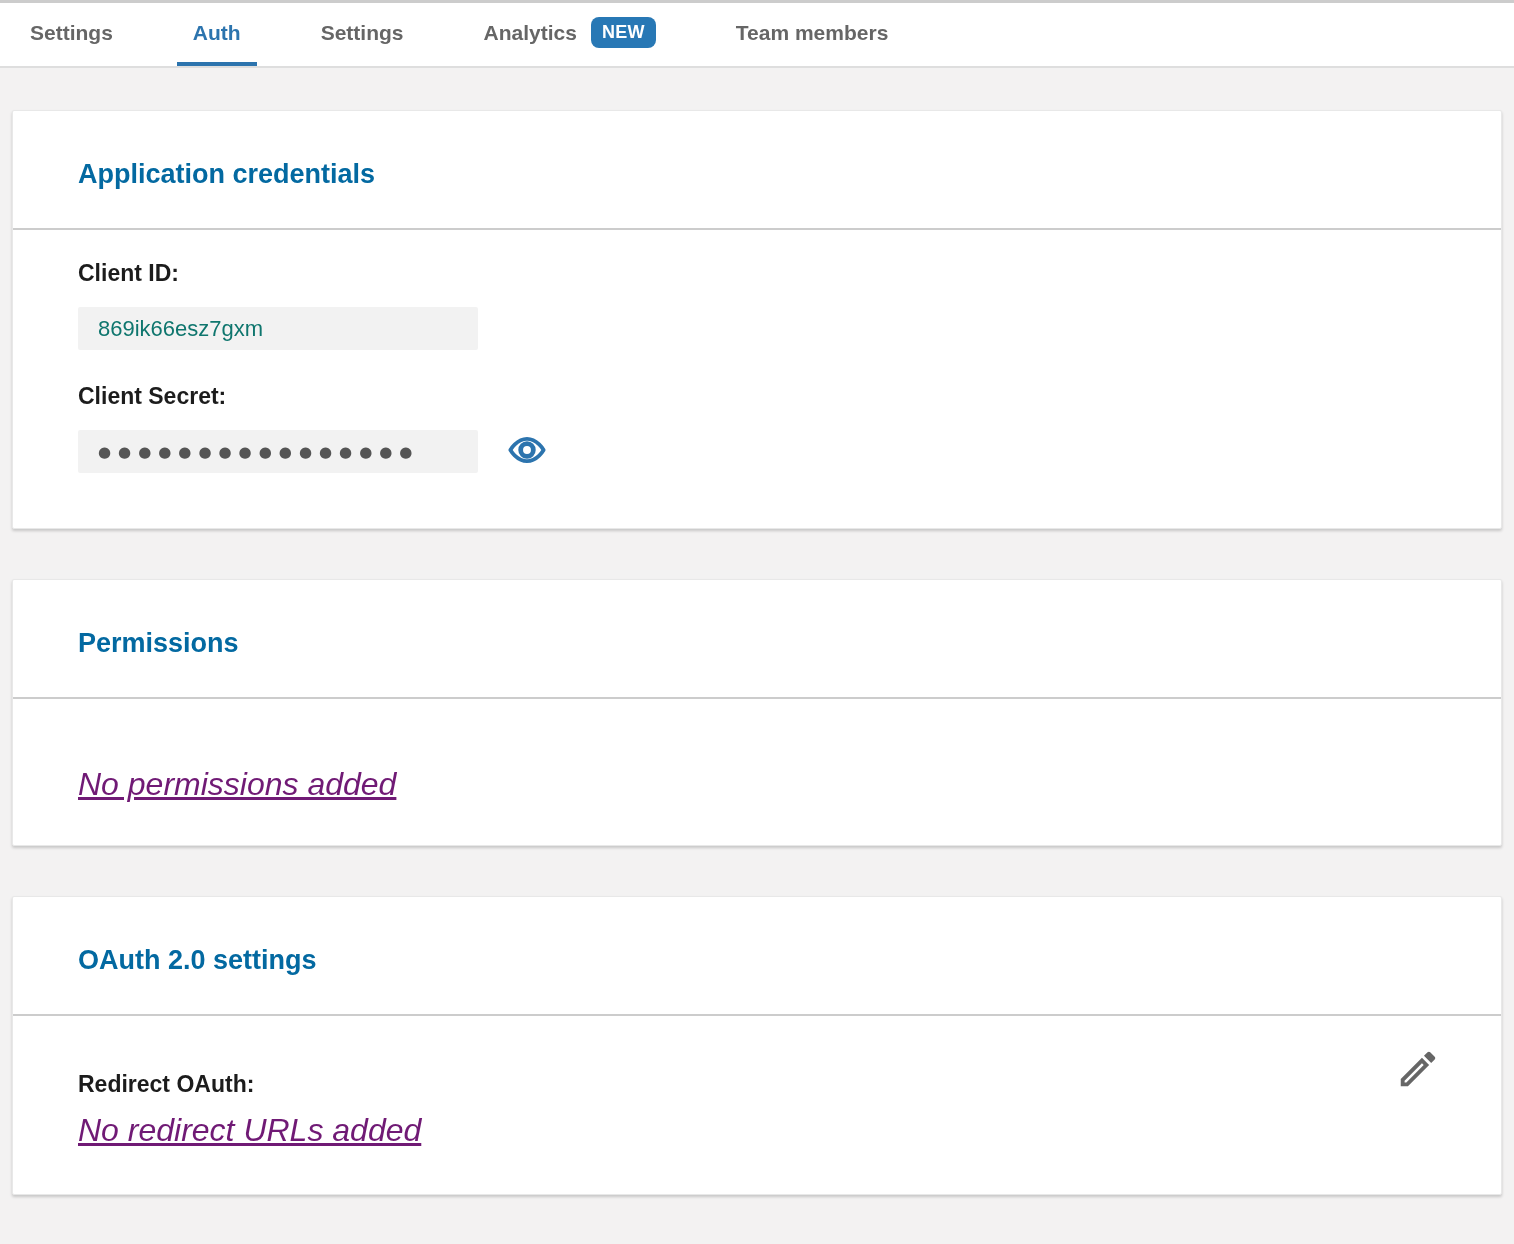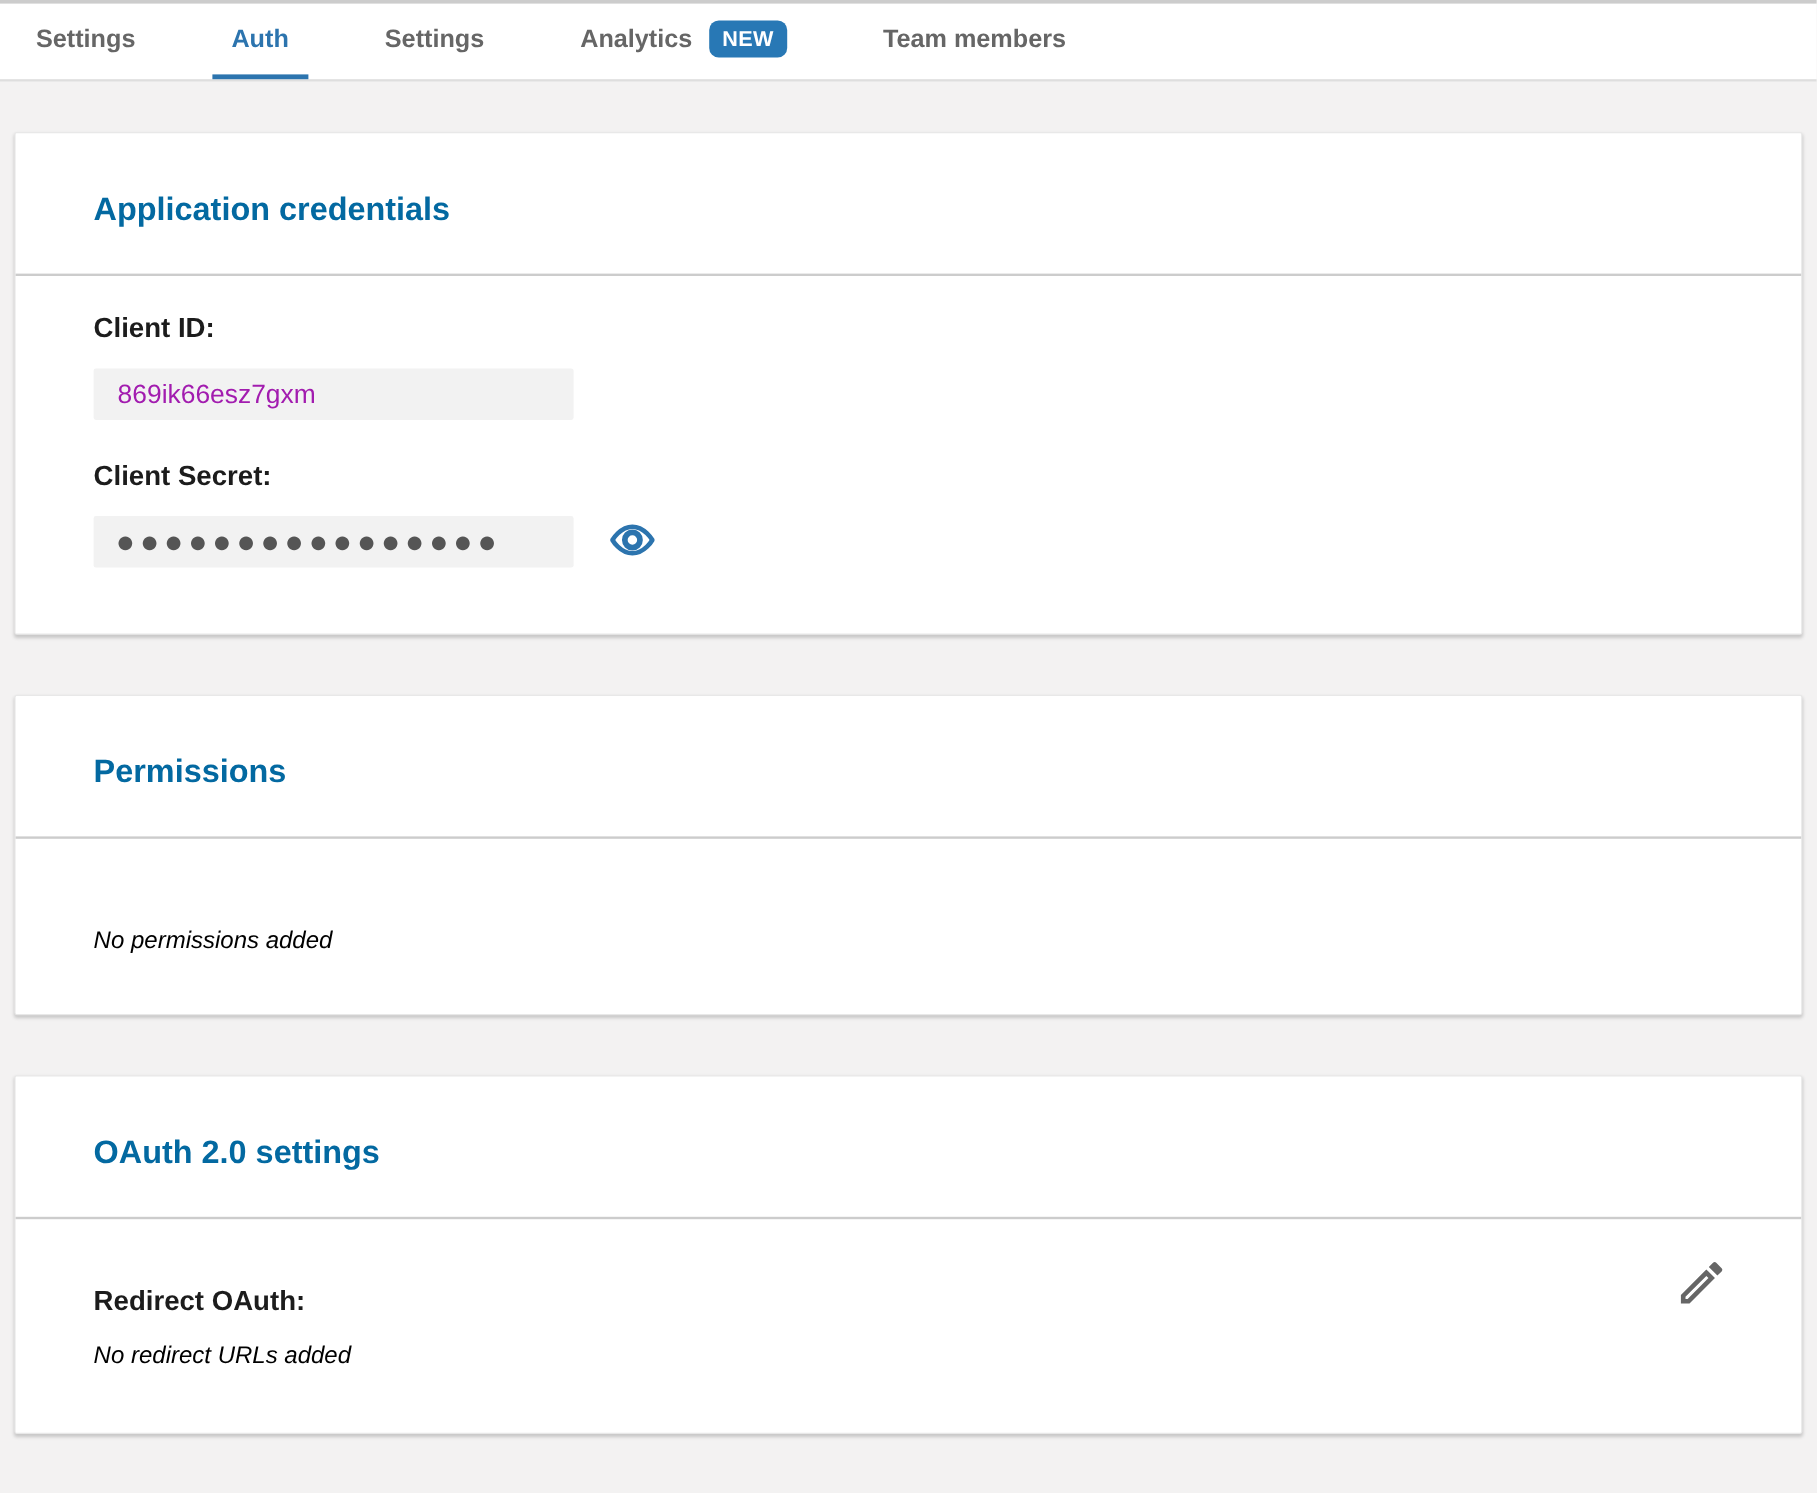--- a/index.html
+++ b/index.html
@@ -85,21 +85,21 @@
   }
   .field-box {
     width: 400px;
     height: 43px;
     background: #f2f2f2;
     border-radius: 2px;
     display: flex;
     align-items: center;
     padding-left: 20px;
     font-size: 22px;
-    color: #a21caf;
+    color: #0f766e;
   }
   .spacer-between-fields { height: 33px; }
   .secret-row {
     display: flex;
     align-items: center;
     gap: 30px;
   }
   .field-box.masked {
     font-size: 15px;
     letter-spacing: 7px;
@@ -111,24 +111,25 @@
     border: none;
     padding: 0;
     cursor: pointer;
     display: flex;
     align-items: center;
   }
 
   
   .perm-body { padding: 71px 65px 47px 65px; }
   .empty-text {
-    font-size: 20px;
+    font-size: 32px;
     font-style: italic;
-    color: #000000;
+    color: #701a75;
     line-height: 28px;
+    text-decoration: underline;
   }
 
   
   .oauth-body {
     position: relative;
     padding: 55px 65px 50px 65px;
   }
   .oauth-body .field-label { margin-bottom: 18px; }
   .edit-btn {
     position: absolute;

